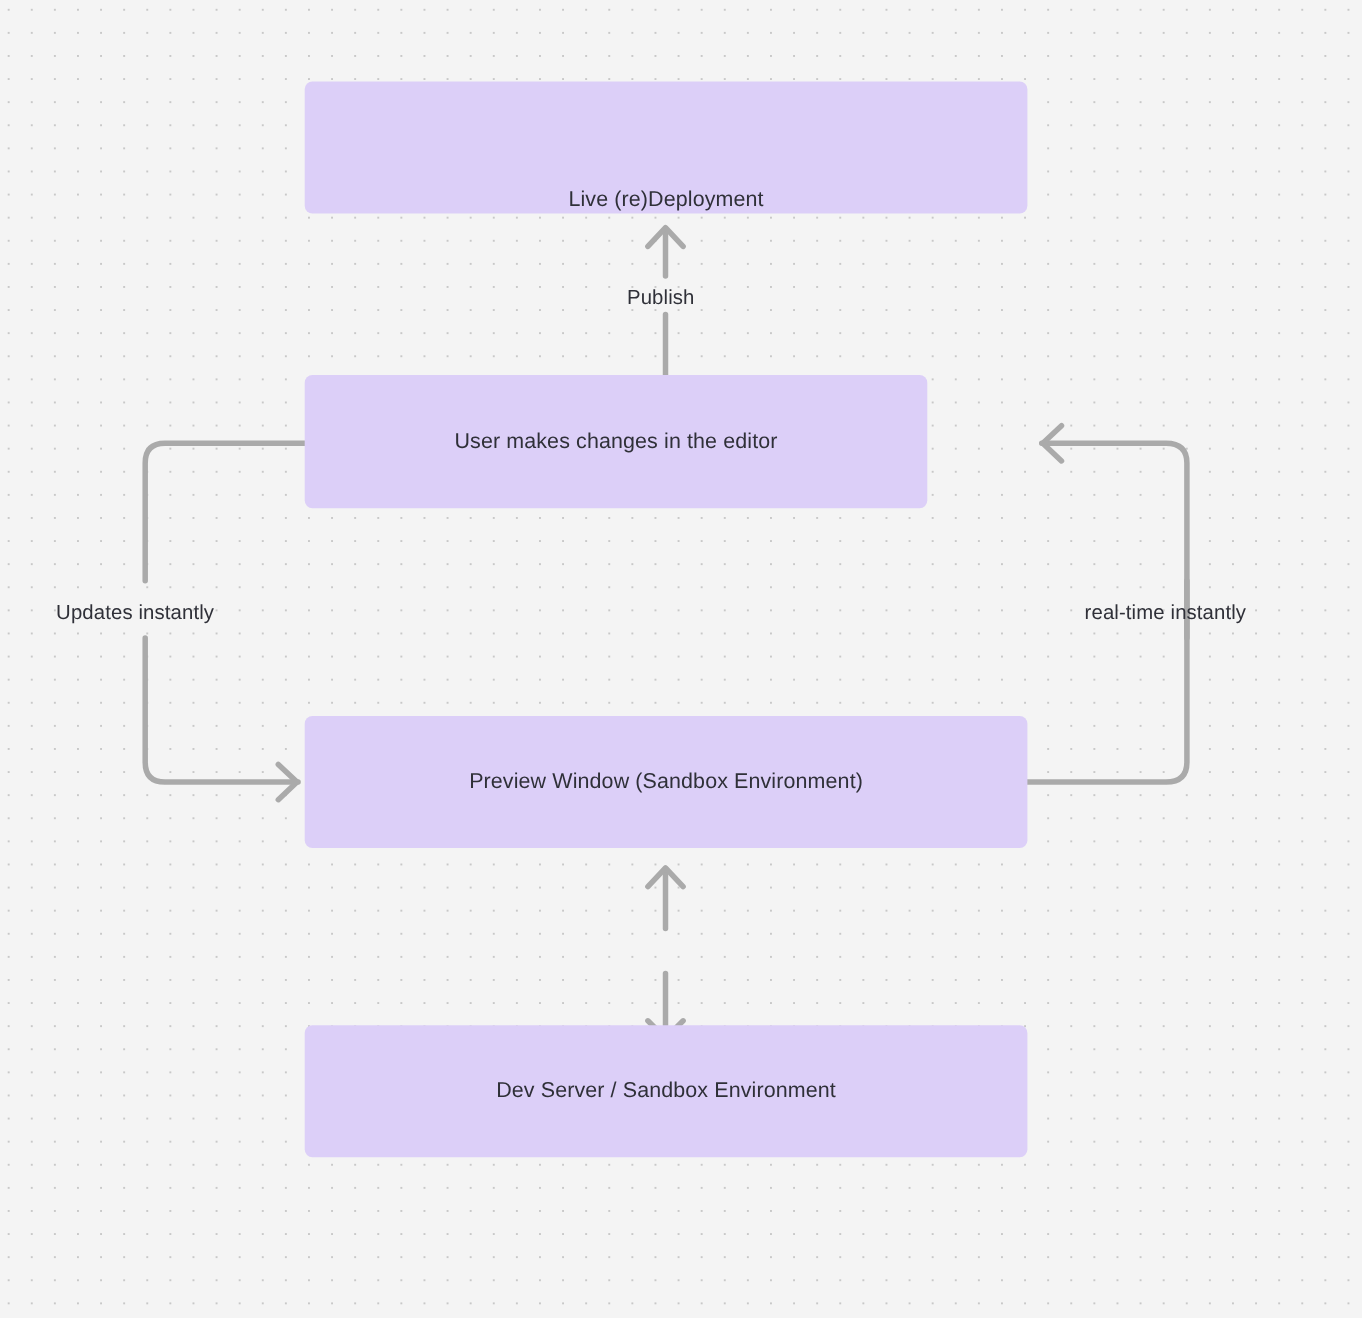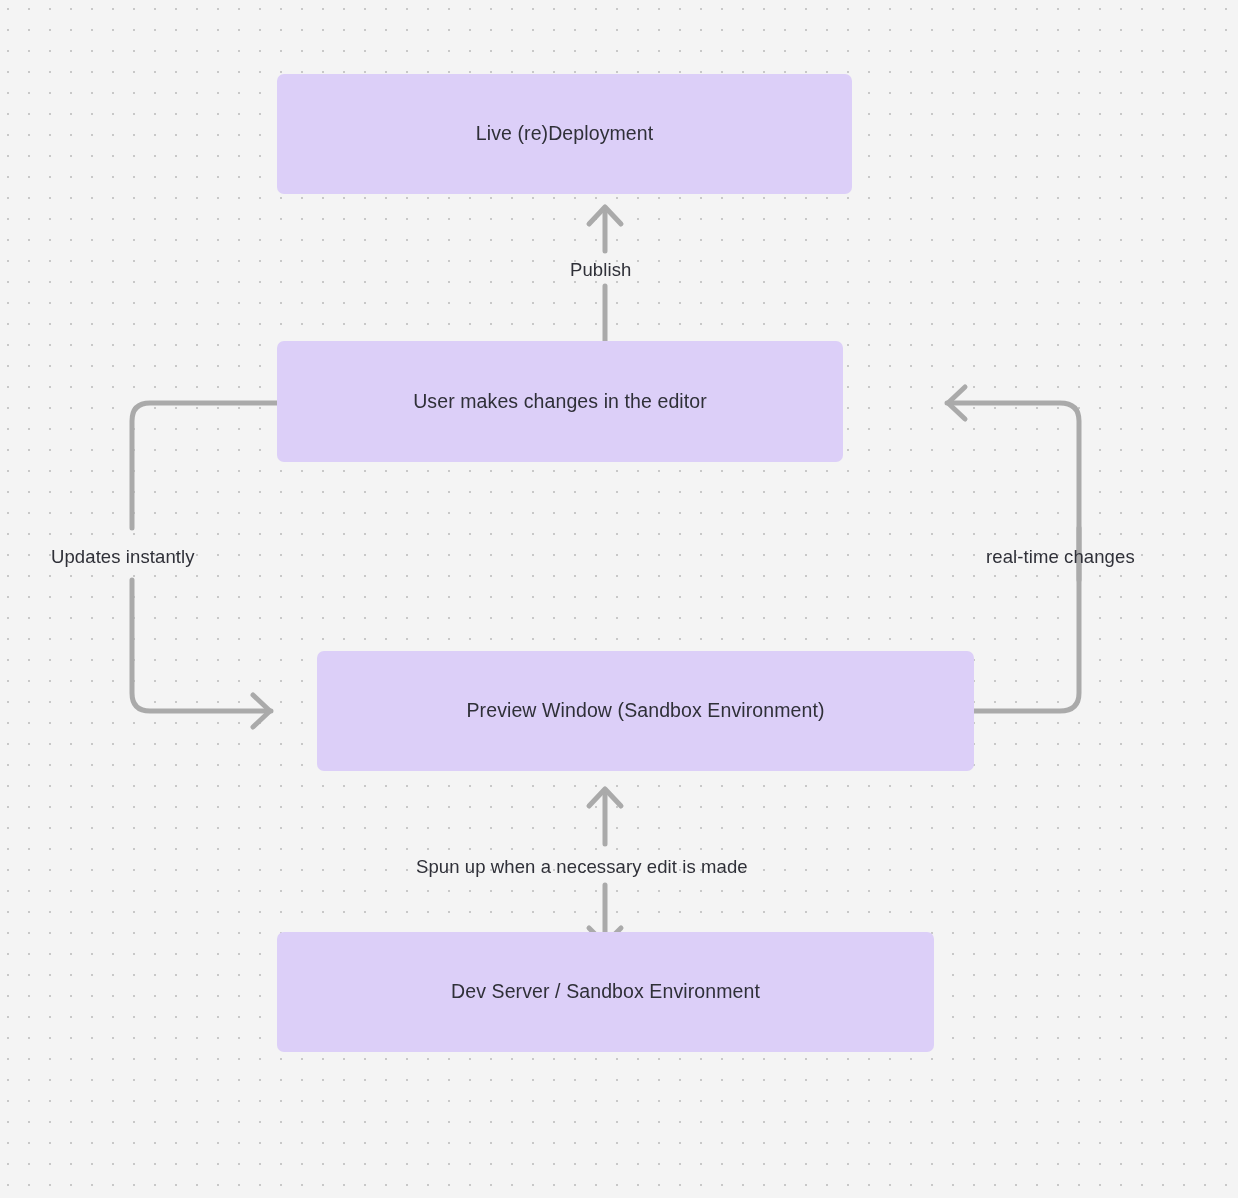--- a/index.html
+++ b/index.html
@@ -56,23 +56,23 @@
   .edge-label {
     position: absolute;
     color: #2f3038;
     font-size: 18.5px;
     letter-spacing: 0.1px;
     white-space: nowrap;
     line-height: 1;
   }
 
   
-  #node-live      { left: 277px; top: 74px;  width: 575px; height: 120px; }
+  #node-live      { left: 277px; top: 74px;  width: 657px; height: 120px; align-items: flex-end; }
   #node-editor    { left: 277px; top: 341px; width: 566px; height: 121px; }
-  #node-preview   { left: 277px; top: 651px; width: 657px; height: 120px; margin-left: 40px; }
+  #node-preview   { left: 277px; top: 651px; width: 657px; height: 120px; }
   #node-devserver { left: 277px; top: 932px; width: 657px; height: 120px; }
 
   
   #label-publish   { left: 570px;  top: 261px; }
   #label-updates   { left: 51px;   top: 548px; }
   #label-realtime  { left: 986px;  top: 548px; }
   #label-spunup    { left: 416px;  top: 858px; }
 </style>
 </head>
 <body>
@@ -121,16 +121,15 @@
   <div class="node" id="node-preview">
     <span class="node-label">Preview Window (Sandbox Environment)</span>
   </div>
 
   <div class="node" id="node-devserver">
     <span class="node-label">Dev Server / Sandbox Environment</span>
   </div>
 
   <div class="edge-label" id="label-publish">Publish</div>
   <div class="edge-label" id="label-updates">Updates instantly</div>
-  <div class="edge-label" id="label-realtime">real-time changes</div>
-  <div class="edge-label" id="label-spunup">Spun up when a necessary edit is made</div>
+  <div class="edge-label" id="label-realtime">real-time instantly</div>
 
 </div>
 
 </body></html>

